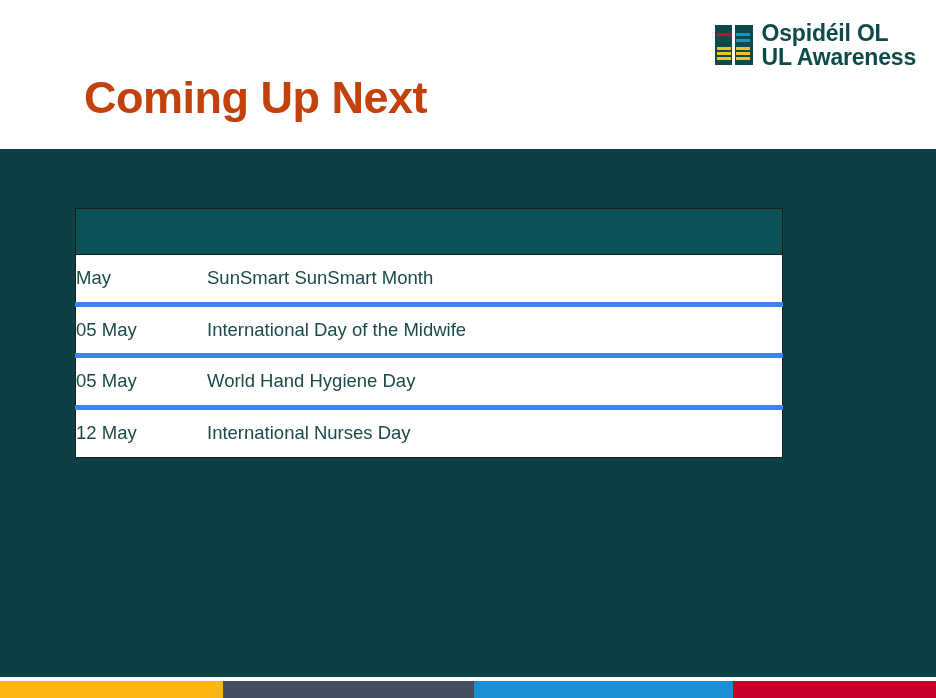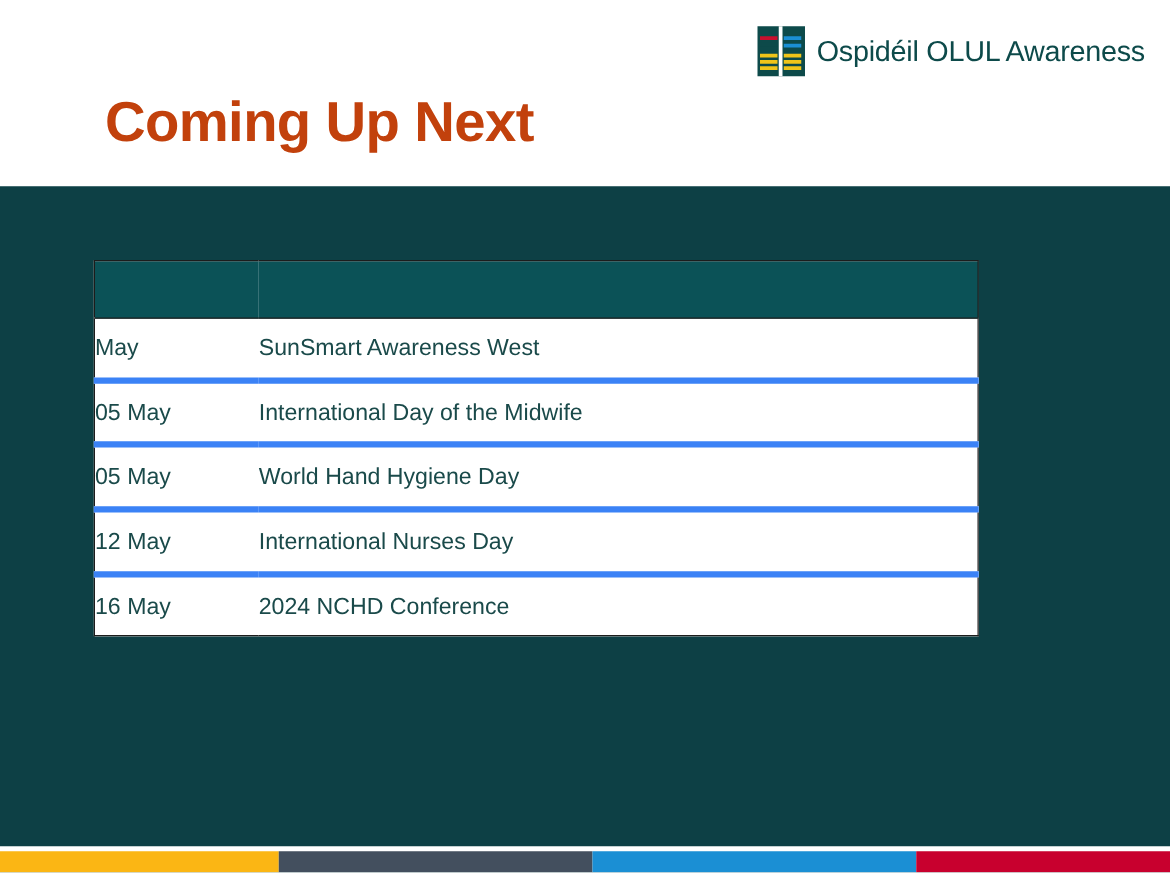--- a/index.html
+++ b/index.html
@@ -62,23 +62,24 @@
   .lm-l5 { left: 2px;  top: 32px; width: 14px; background: #f0c419; }
   
   .lm-r1 { left: 21px; top: 8px;  width: 14px; background: #1b8fd4; }
   .lm-r2 { left: 21px; top: 14px; width: 14px; background: #1b8fd4; }
   .lm-r3 { left: 21px; top: 22px; width: 14px; background: #f0c419; }
   .lm-r4 { left: 21px; top: 27px; width: 14px; background: #f0c419; }
   .lm-r5 { left: 21px; top: 32px; width: 14px; background: #f0c419; }
 
   .logo-text {
     display: flex;
+    flex-direction: column;
     line-height: 1.06;
     color: #0d4a4a;
-    font-weight: normal;
+    font-weight: bold;
     font-size: 23px;
     letter-spacing: -0.2px;
   }
 
   
   .slide-title {
     position: absolute;
     left: 84px;
     top: 72px;
     font-size: 45px;
@@ -184,37 +185,33 @@
   <table class="sched-table">
     <thead>
       <tr>
         <th class="col-date"></th>
         <th class="col-event"></th>
       </tr>
     </thead>
     <tbody id="schedule-body">
         <tr>
           <td class="cell-date">May</td>
-          <td class="cell-event">SunSmart Awareness West</td>
+          <td class="cell-event">SunSmart SunSmart Month</td>
         </tr>
         <tr>
           <td class="cell-date">05 May</td>
           <td class="cell-event">International Day of the Midwife</td>
         </tr>
         <tr>
           <td class="cell-date">05 May</td>
           <td class="cell-event">World Hand Hygiene Day</td>
         </tr>
         <tr>
           <td class="cell-date">12 May</td>
           <td class="cell-event">International Nurses Day</td>
-        </tr>
-        <tr>
-          <td class="cell-date">16 May</td>
-          <td class="cell-event">2024 NCHD Conference</td>
         </tr>
       </tbody>
   </table>
 
   <div class="bottom-strip" id="bottom-strip">
       <div class="strip-seg" style="width: 223px; background: rgb(251, 182, 20);"></div>
       <div class="strip-seg" style="width: 251px; background: rgb(67, 79, 94);"></div>
       <div class="strip-seg" style="width: 259px; background: rgb(27, 143, 212);"></div>
       <div class="strip-seg" style="width: 203px; background: rgb(200, 0, 46);"></div>
     </div>

